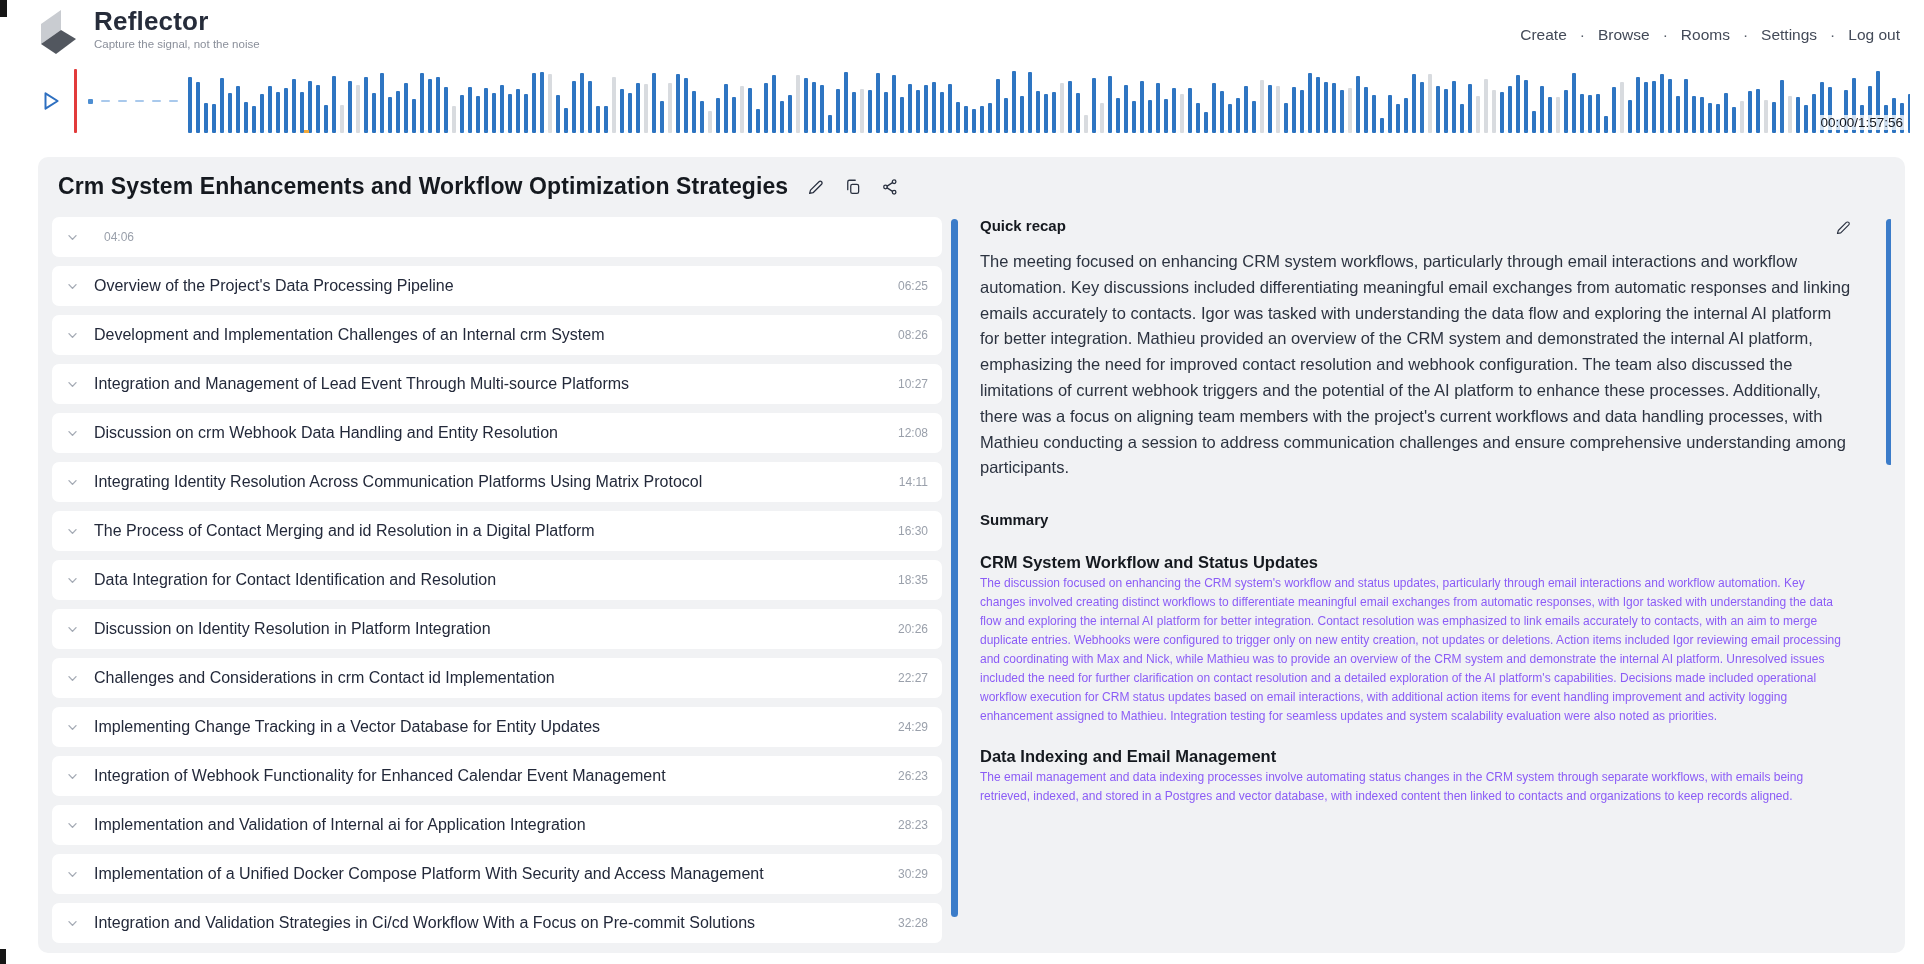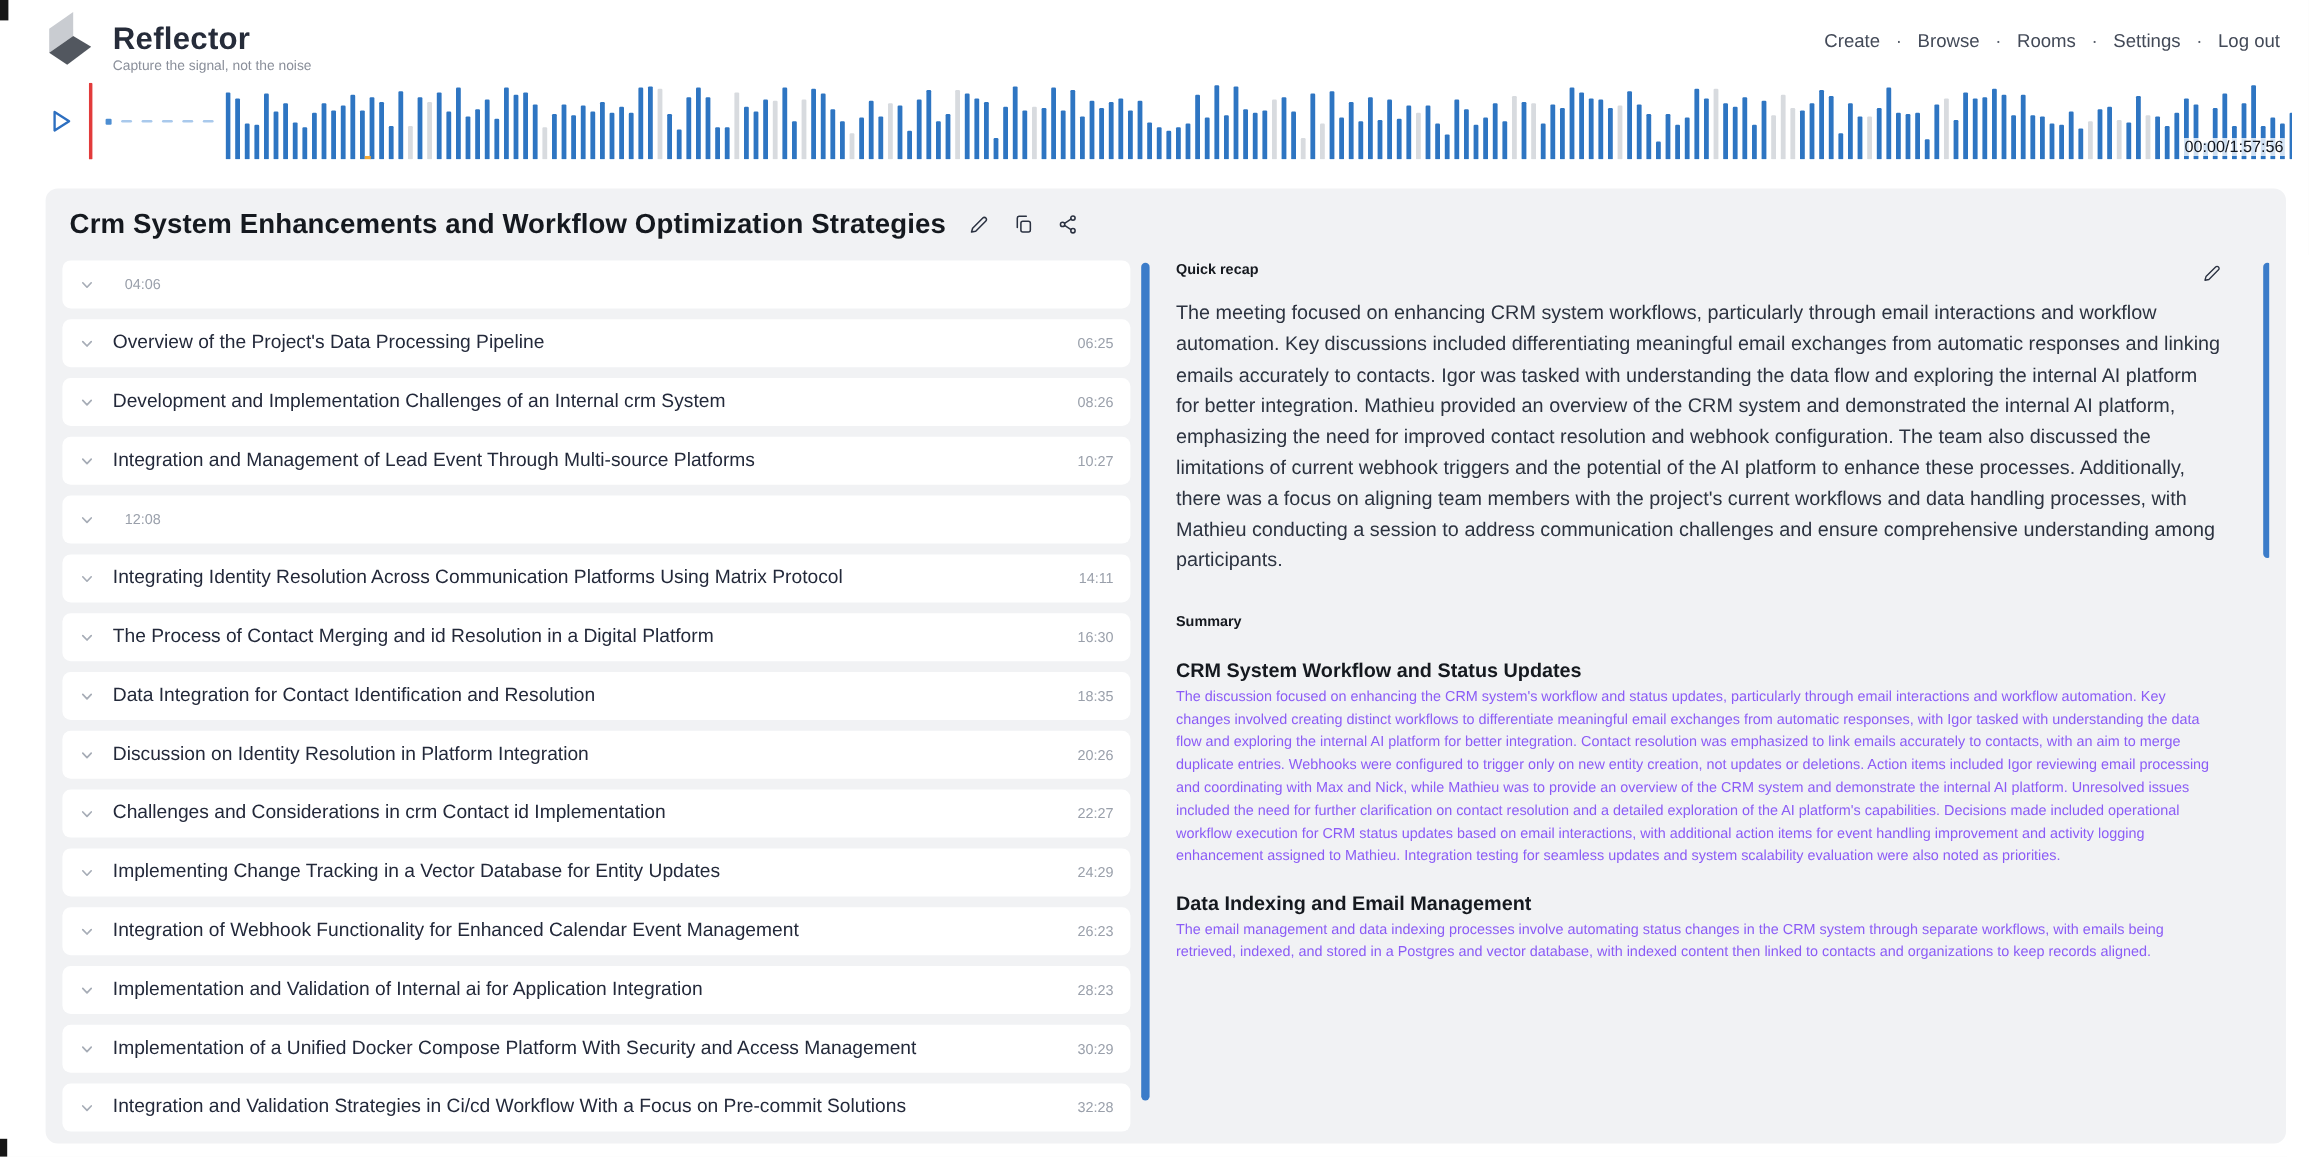--- a/index.html
+++ b/index.html
@@ -7,21 +7,21 @@
   body {
     width:1924px; height:964px; background:#ffffff; overflow:hidden; position:relative;
     font-family:"Liberation Sans","DejaVu Sans",sans-serif; color:#1c2230;
   }
   .artifact { position:absolute; left:0; background:#161616; z-index:60; }
   .artifact.top { top:0; width:7px; height:17px; }
   .artifact.bottom { bottom:0; width:6px; height:15px; }
 
   
   header { display:flex; justify-content:space-between; align-items:flex-start; padding:8px 24px 0 38px; height:58px; }
-  .brand { display:flex; gap:16px; align-items:flex-end; }
+  .brand { display:flex; gap:16px; align-items:flex-start; }
   .logo { margin-top:2px; display:block; }
   .app-name { font-size:26px; font-weight:800; color:#262c3a; line-height:1.05; letter-spacing:.2px; }
   .tagline { font-size:11.5px; color:#8a8f9a; margin-top:3px; }
   nav { margin-top:18px; display:flex; align-items:center; gap:13px; font-size:15.5px; color:#434a58; }
   .navlink { cursor:pointer; }
   .navdot { color:#555c68; }
 
   
   .player { display:flex; align-items:center; height:66px; margin:10px 14px 0 40px; position:relative; }
   .play { background:none; border:none; padding:0; margin-right:12px; cursor:pointer; display:flex; align-items:center; }
@@ -52,21 +52,21 @@
   .topic-chevron { display:flex; margin-right:15px; flex:0 0 auto; }
   .topic-label { font-size:16px; color:#23293a; flex:1; white-space:nowrap; overflow:hidden; }
   .topic-time { font-size:12px; color:#9aa0ab; margin-left:10px; flex:0 0 auto; }
   .vscroll { position:absolute; width:7px; background:#3b7cc9; border-radius:4px; }
   .list-scroll { right:0; top:2px; height:698px; }
 
   
   .panel-col { flex:1; position:relative; padding-left:22px; overflow:hidden; }
   .panel { width:872px; }
   .panel-head { display:flex; justify-content:space-between; align-items:flex-start; }
-  h2 { font-size:12px; font-weight:700; margin:0; color:#15191f; }
+  h2 { font-size:15px; font-weight:700; margin:0; color:#15191f; }
   .edit-recap { display:flex; cursor:pointer; margin-top:2px; }
   .ptext { font-size:16.5px; line-height:25.8px; color:#2c3340; margin:13px 0 30px 0; }
   #sections { margin-top:25px; }
   .section h3 { font-size:16.5px; font-weight:700; margin:0; color:#15191f; }
   .section p { font-size:12px; line-height:19px; color:#8b5cf6; margin:2px 0 21px 0; }
   .panel-scroll { right:-2px; top:2px; height:246px; }
 </style>
 </head>
 <body>
 
@@ -400,20 +400,21 @@
             </span>
             <span class="topic-label">Integration and Management of Lead Event Through Multi-source Platforms</span>
             <span class="topic-time">10:27</span>
           </div>
           <div class="topic-row">
             <span class="topic-chevron">
               <svg width="13" height="13" viewBox="0 0 14 14" fill="none" stroke="#a6acb6" stroke-width="1.5" stroke-linecap="round" stroke-linejoin="round">
                 <polyline points="3.2,5 7,9 10.8,5"></polyline>
               </svg>
             </span>
+            <span class="topic-label">Discussion on crm Webhook Data Handling and Entity Resolution</span>
             <span class="topic-time">12:08</span>
           </div>
           <div class="topic-row">
             <span class="topic-chevron">
               <svg width="13" height="13" viewBox="0 0 14 14" fill="none" stroke="#a6acb6" stroke-width="1.5" stroke-linecap="round" stroke-linejoin="round">
                 <polyline points="3.2,5 7,9 10.8,5"></polyline>
               </svg>
             </span>
             <span class="topic-label">Integrating Identity Resolution Across Communication Platforms Using Matrix Protocol</span>
             <span class="topic-time">14:11</span>

